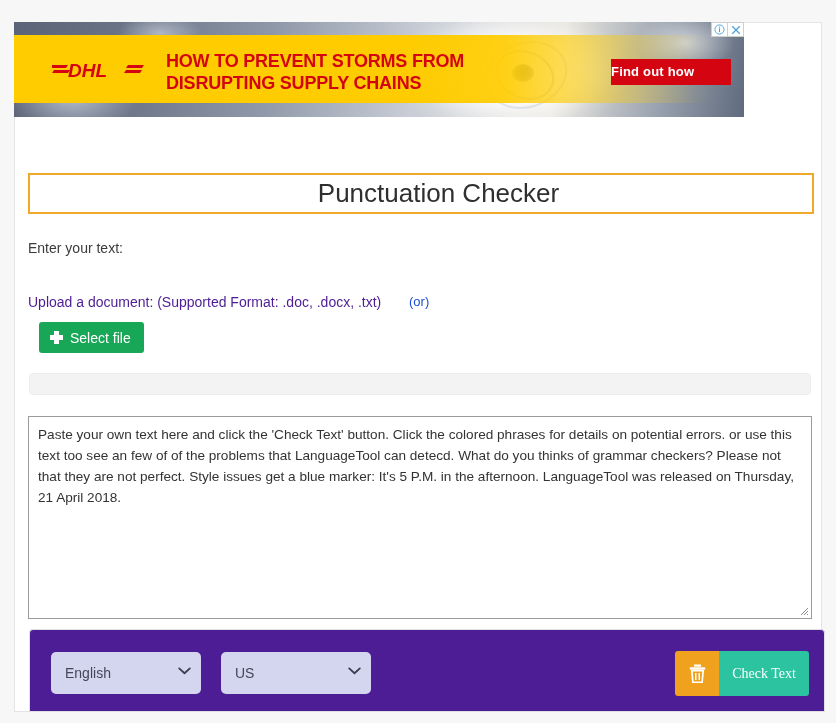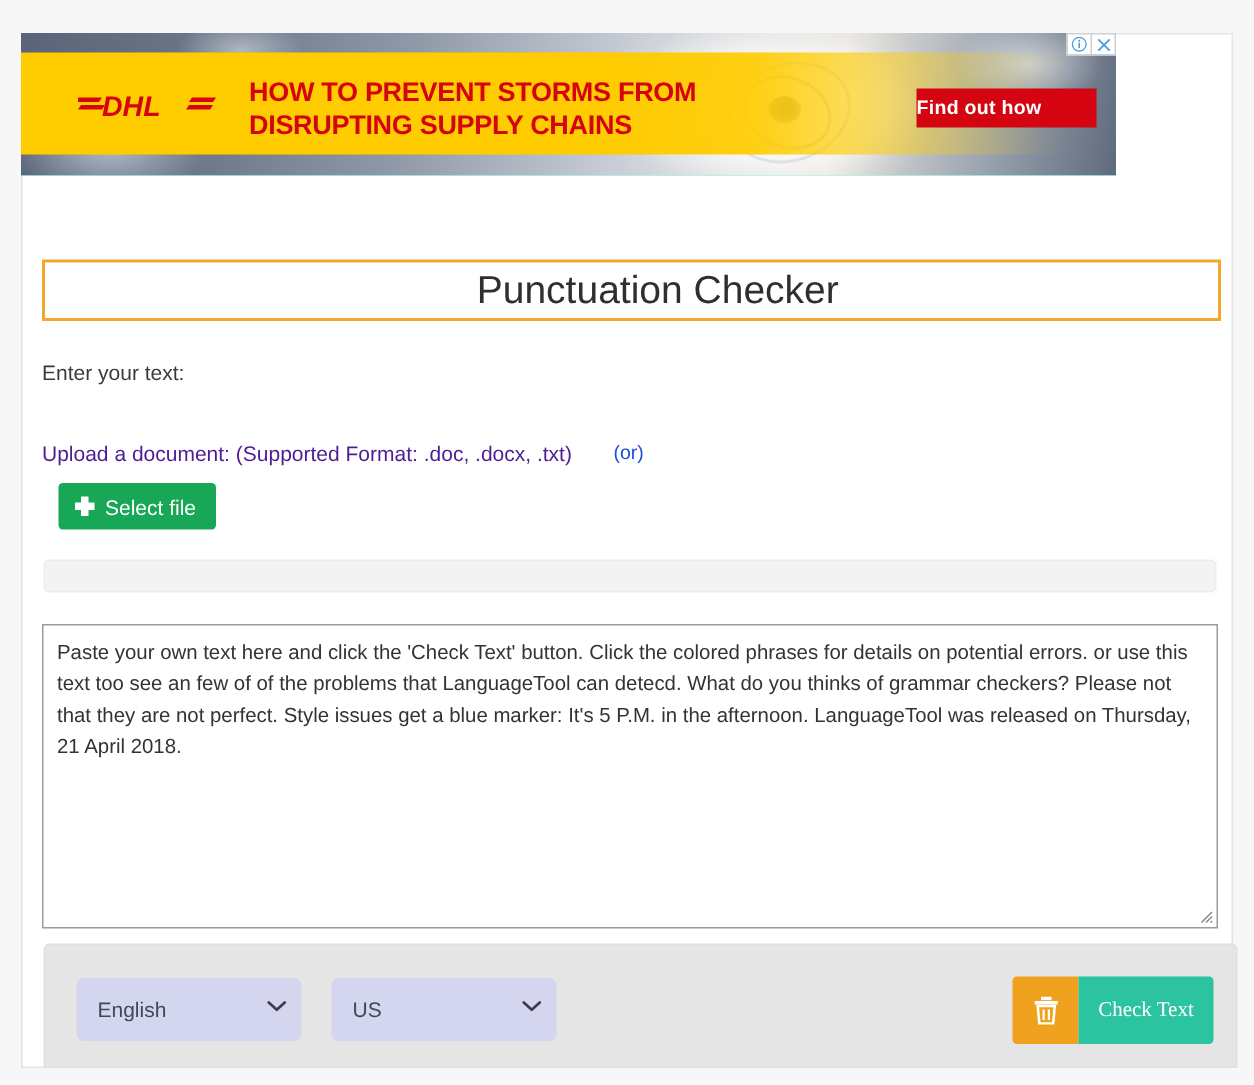--- a/index.html
+++ b/index.html
@@ -257,21 +257,21 @@
     pointer-events: none;
   }
 
   
   .footer-bar {
     position: absolute;
     left: 29px;
     top: 629px;
     width: 796px;
     height: 83px;
-    background: #e5e5e5;
+    background: #4c1d95;
     border: 1px solid #e0e0e0;
     border-radius: 4px 4px 0 0;
     box-sizing: border-box;
     padding-left: 48px;
   }
   .dd {
     position: absolute;
     top: 22px;
     height: 42px;
     background: #d3d6ee;

